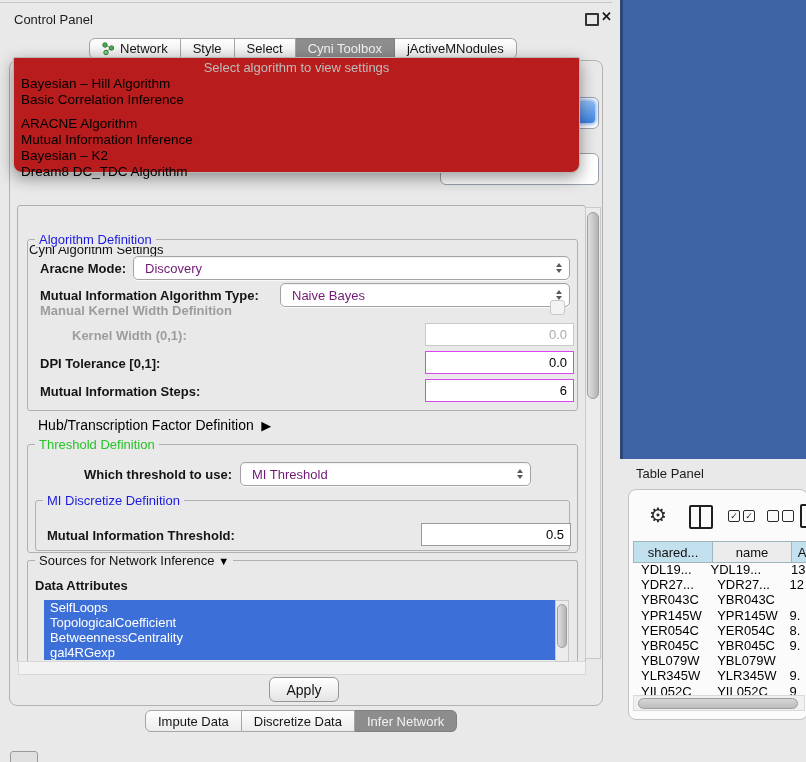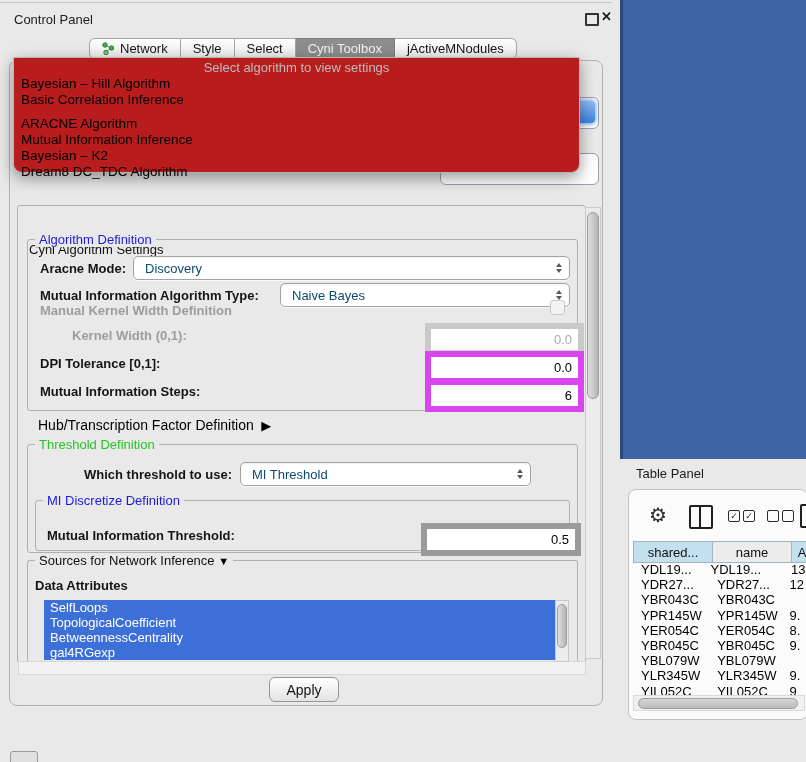--- a/index.html
+++ b/index.html
@@ -31,27 +31,27 @@
   .dd-head{height:15px;margin-top:2px;text-align:center;font-size:13px;color:#bdbdbd;}
   .dd-item{height:16px;padding-left:7px;font-size:13.5px;color:#000;display:flex;align-items:center;}
   .dd-item.bold{font-weight:normal;margin-top:8px;}
   
   .grp{position:absolute;border:1px solid #b0b0b0;border-radius:3px;}
   .grp-title{position:absolute;background:#e9e9e9;padding:0 4px;font-size:13px;color:#111;}
   .blue{color:var(--lblblue);} .green{color:var(--lblgreen);}
   .lbl{position:absolute;font-size:13px;font-weight:bold;color:#151515;white-space:nowrap;}
   .lbl.dis{color:#9d9d9d;}
   .combo{position:absolute;background:#fff;border:1px solid #a3a3a3;border-radius:5px;
-         display:flex;align-items:center;padding-left:11px;font-size:13px;color:#0c4a6e;
+         display:flex;align-items:center;padding-left:11px;font-size:13px;color:#701a75;
          box-shadow:0 1px 1px rgba(255,255,255,.8), inset 0 1px 2px rgba(0,0,0,.06);}
   .stepper{position:absolute;right:7px;top:50%;transform:translateY(-50%);display:flex;flex-direction:column;gap:2px;}
   .stepper i{width:0;height:0;border-left:3.5px solid transparent;border-right:3.5px solid transparent;}
   .stepper .up{border-bottom:4px solid #5a5a5a;}
   .stepper .dn{border-top:4px solid #5a5a5a;}
-  .tfield{position:absolute;background:#fff;border:6px solid #d946ef;display:flex;align-items:center;
+  .tfield{position:absolute;background:#fff;border:1px solid #d946ef;display:flex;align-items:center;
           justify-content:flex-end;padding-right:6px;font-size:13px;color:#000;}
   .tfield.dis{border-color:#c9c9c9;color:#ababab;}
   .checkbox{position:absolute;width:13px;height:13px;background:#f3f3f3;border:1px solid #c8c8c8;border-radius:3px;}
   .tri-r{font-size:13px;color:#000;} .tri-d{font-size:11px;color:#000;}
   
   .attr-item{height:15px;background:var(--selblue);color:#fff;font-size:13px;display:flex;align-items:center;padding-left:6px;}
   
   .sbtrack{position:absolute;background:#ececec;border:1px solid #c9c9c9;}
   .sbthumb{position:absolute;background:linear-gradient(90deg,#e0e0e0,#b4b4b4);border:1px solid #9d9d9d;border-radius:6px;}
   .sbthumb.h{background:linear-gradient(#d6d6d6,#bcbcbc);}
@@ -197,20 +197,25 @@
         <div class="attr-item nw">TopologicalCoefficient</div>
         <div class="attr-item nw">BetweennessCentrality</div>
         <div class="attr-item nw">gal4RGexp</div>
       </div>
     <div class="sbtrack" style="left:555px;top:597px;width:12px;height:60px;">
       <div class="sbthumb" style="left:1px;top:3px;width:8px;height:42px;"></div>
     </div>
 
     <div class="abs" id="apply-btn">Apply</div>
 
+    <div class="abs tabbar" style="left:145px;top:707px;height:22px;">
+        <div class="tab">Impute Data</div>
+        <div class="tab">Discretize Data</div>
+        <div class="tab sel">Infer Network</div>
+      </div>
   </div>
 
   <div class="abs" id="dropdown">
     <div class="dd-head nw">Select algorithm to view settings</div>
     <div>
         <div class="dd-item nw">Bayesian – Hill Algorithm</div>
         <div class="dd-item nw">Basic Correlation Inference</div>
         <div class="dd-item nw bold">ARACNE Algorithm</div>
         <div class="dd-item nw">Mutual Information Inference</div>
         <div class="dd-item nw">Bayesian – K2</div>

